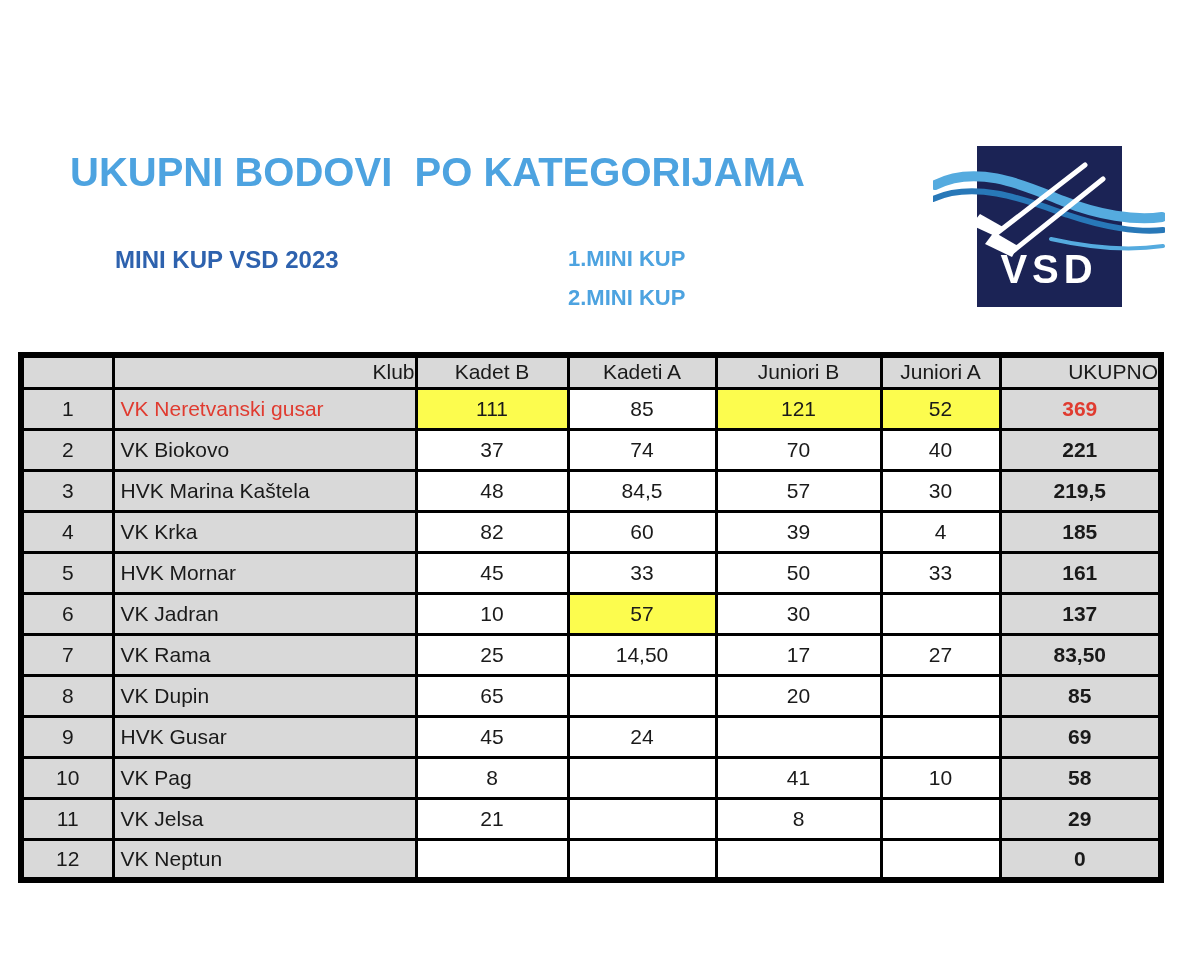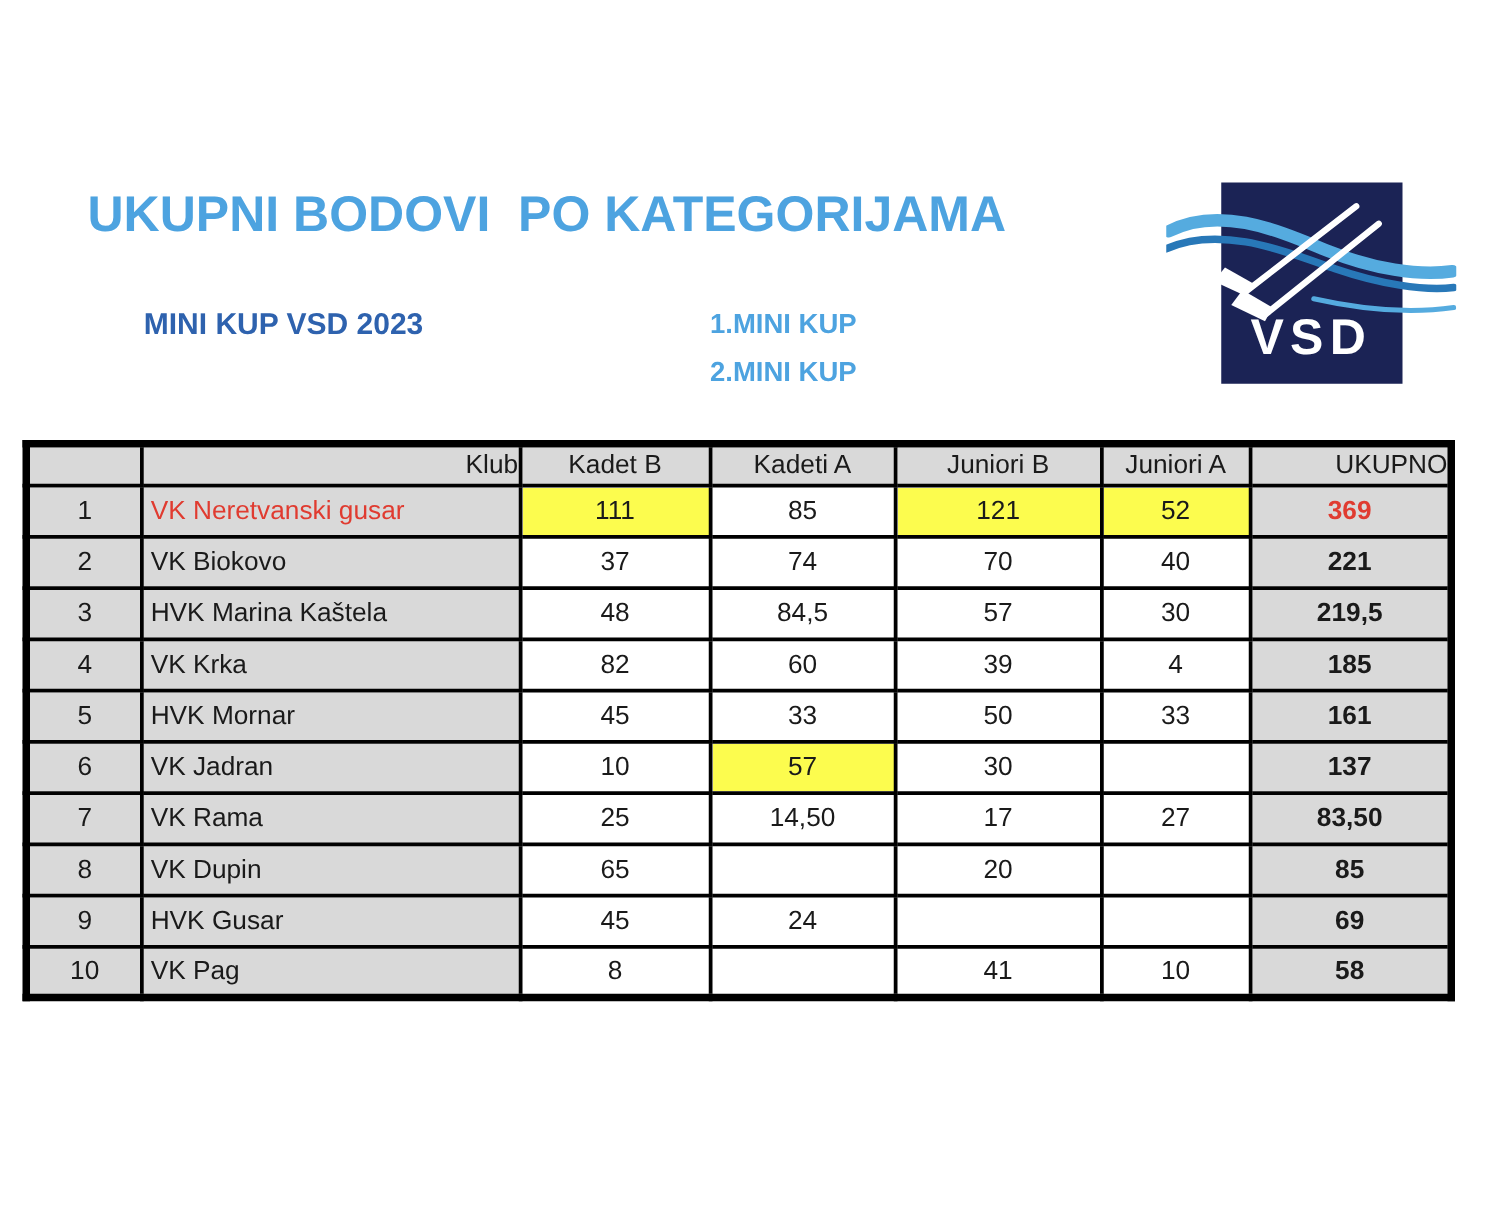--- a/index.html
+++ b/index.html
@@ -196,16 +196,34 @@
         </tr>
         <tr>
           <td class="rank">10</td>
           <td class="klub">VK Pag</td>
           <td class="score">8</td>
           <td class="score"></td>
           <td class="score">41</td>
           <td class="score">10</td>
           <td class="total">58</td>
         </tr>
+        <tr>
+          <td class="rank">11</td>
+          <td class="klub">VK Jelsa</td>
+          <td class="score">21</td>
+          <td class="score"></td>
+          <td class="score">8</td>
+          <td class="score"></td>
+          <td class="total">29</td>
+        </tr>
+        <tr>
+          <td class="rank">12</td>
+          <td class="klub">VK Neptun</td>
+          <td class="score"></td>
+          <td class="score"></td>
+          <td class="score"></td>
+          <td class="score"></td>
+          <td class="total">0</td>
+        </tr>
       </tbody>
   </table>
 
 </div>
 
 </body></html>

